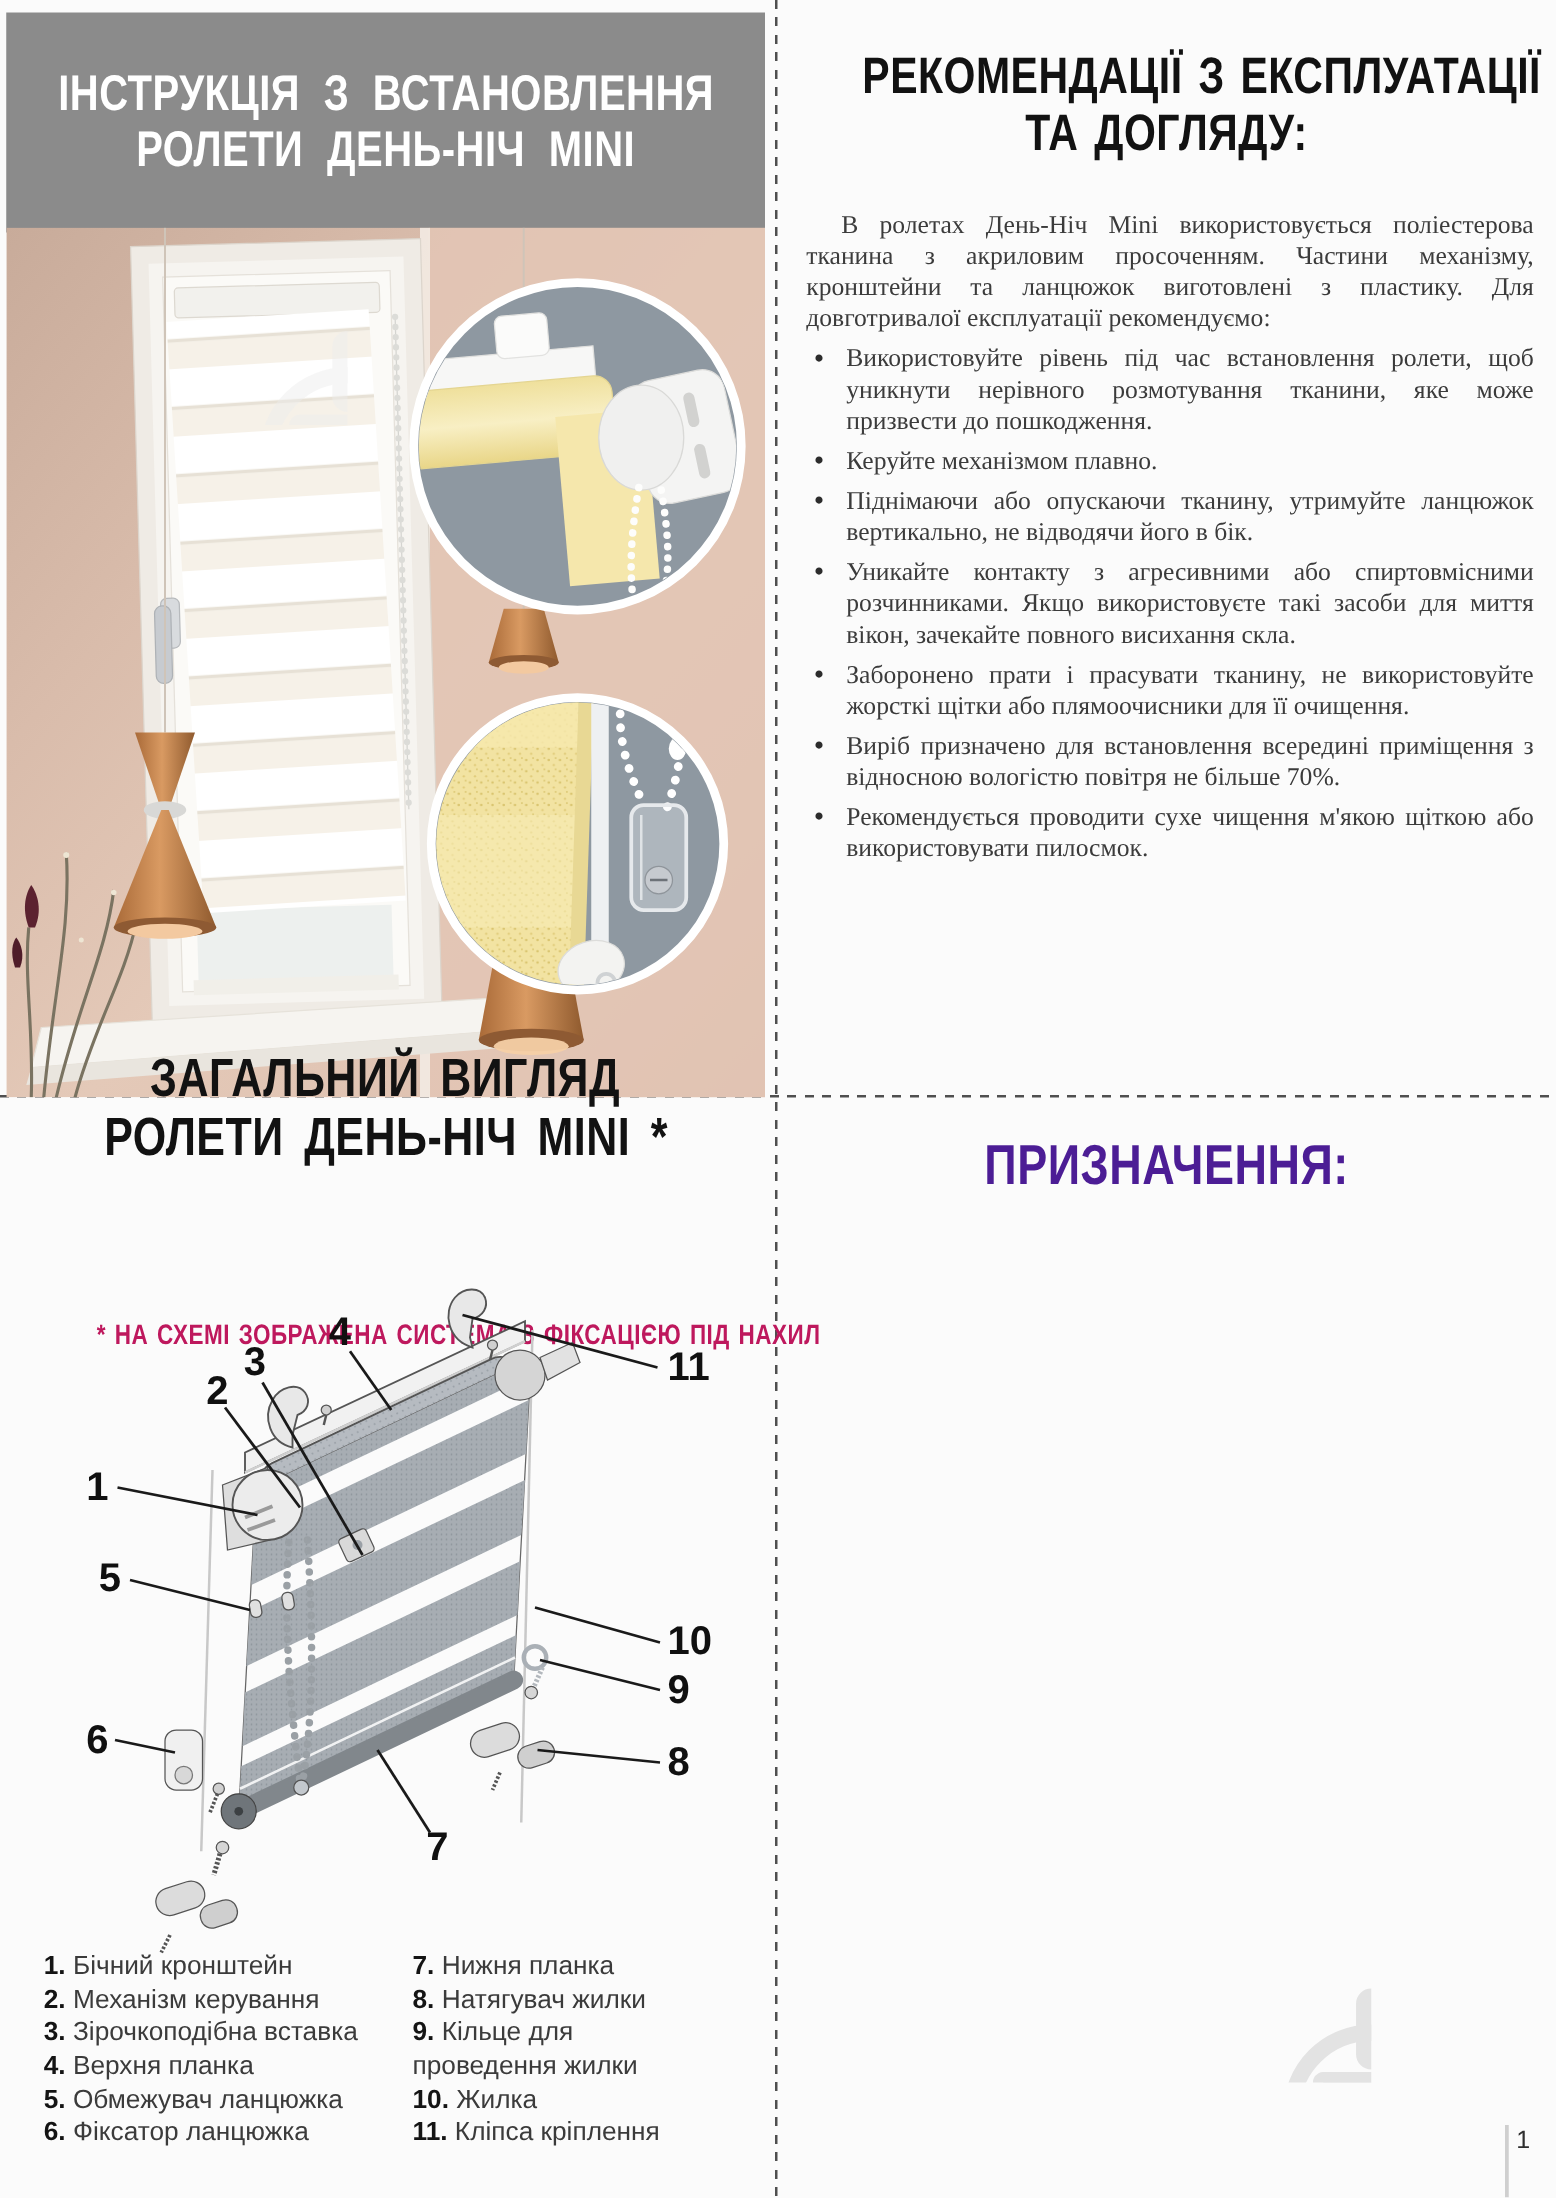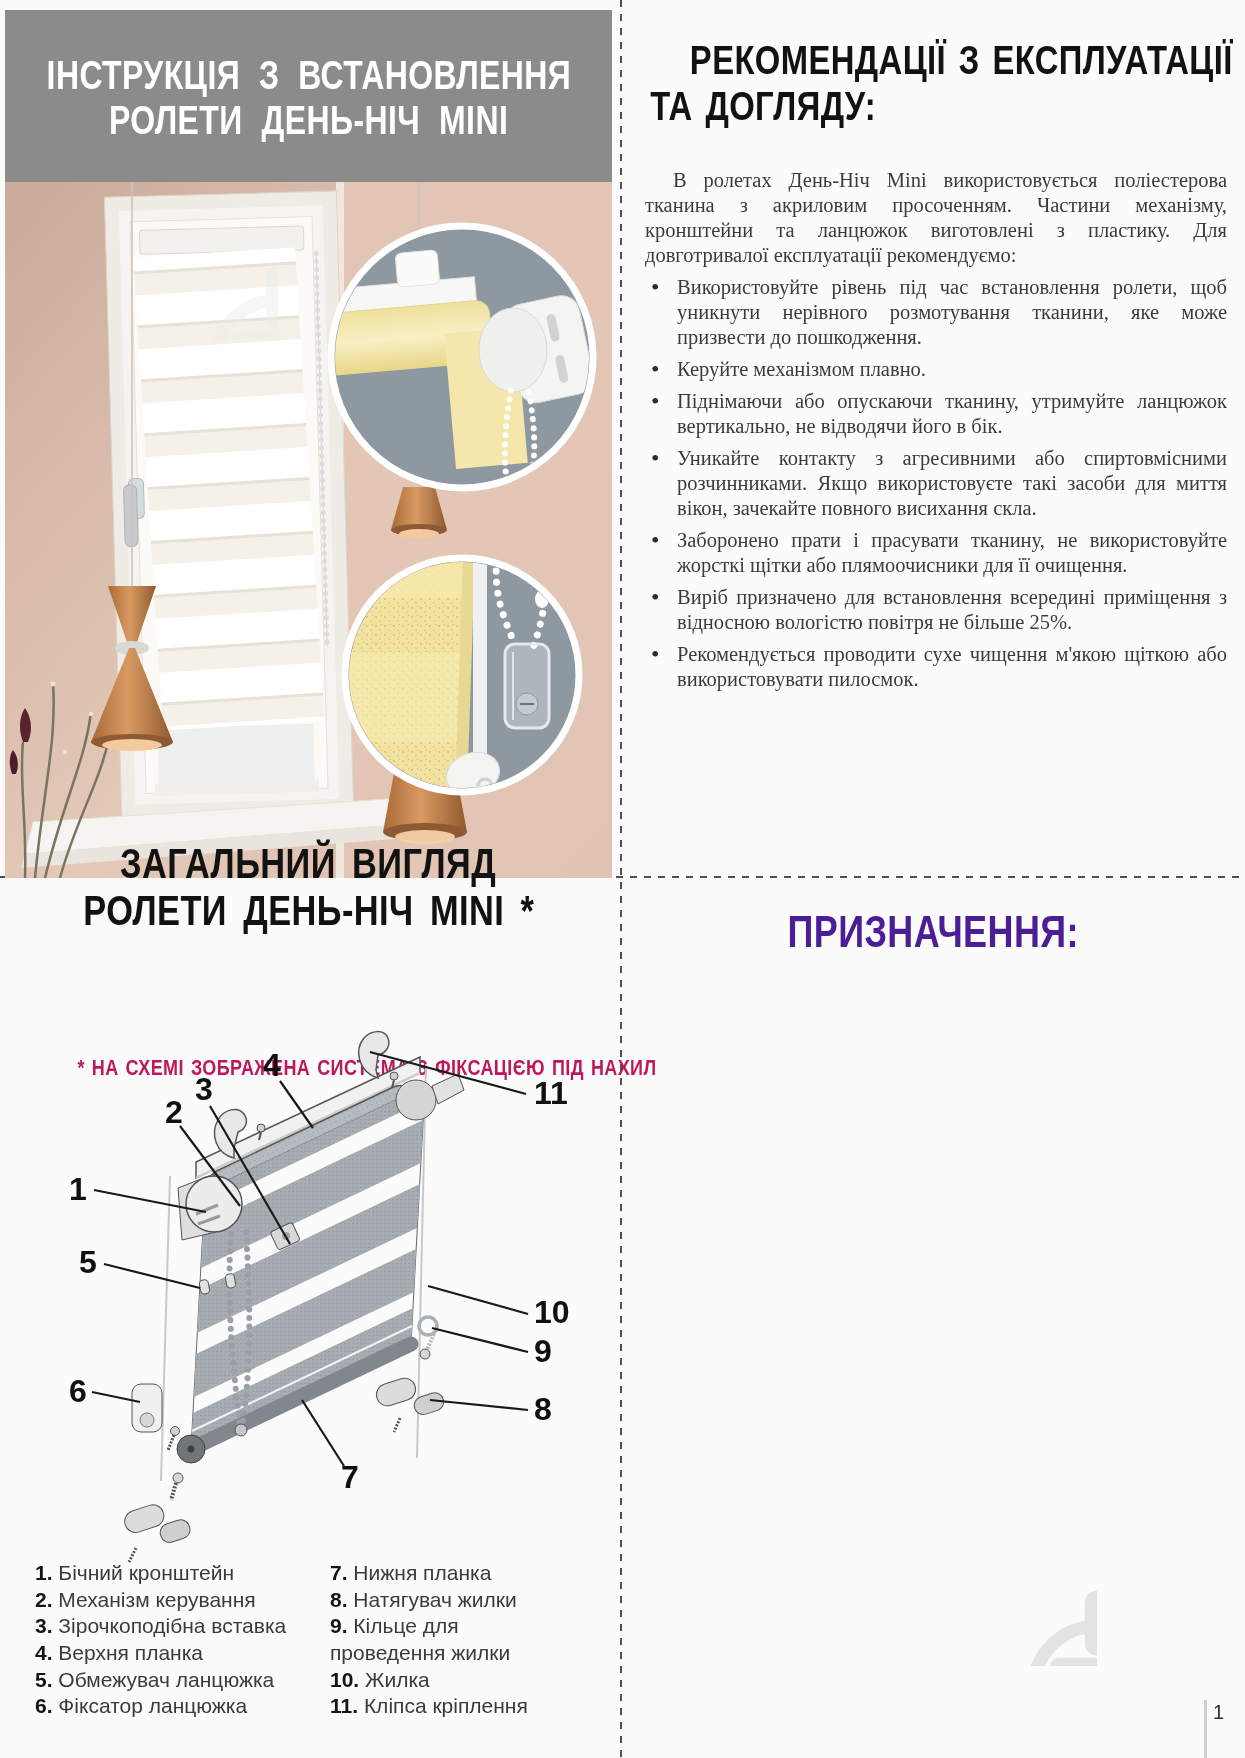--- a/index.html
+++ b/index.html
@@ -13,21 +13,21 @@
   .divider-v{position:absolute;left:620px;top:0;width:2px;height:1758px;
     background-image:repeating-linear-gradient(to bottom,#4f4f4f 0 7px,transparent 7px 14px);}
   .divider-h{position:absolute;left:0;top:876px;width:1245px;height:2px;
     background-image:repeating-linear-gradient(to right,#4f4f4f 0 7px,transparent 7px 14px);}
   
   .tl-header{position:absolute;left:5px;top:10px;width:607px;height:176px;background:#8b8b8b;
     display:flex;flex-direction:column;align-items:center;justify-content:center;color:#fff;}
   .tl-header .line{font-size:40px;line-height:1.12;word-spacing:12px;text-align:center;}
   .photo{position:absolute;left:5px;top:182px;width:607px;height:696px;overflow:hidden;}
   
-  .tr-title{position:absolute;left:622px;top:38px;width:623px;text-align:left;color:#121212;}
+  .tr-title{position:absolute;left:622px;top:38px;width:623px;text-align:center;color:#121212;}
   .tr-title .line{font-size:41px;line-height:1.12;word-spacing:4px;}
   .tr-body{position:absolute;left:645px;top:168px;width:582px;font-size:20.5px;line-height:1.22;
     text-align:justify;color:#3b3b3b;font-family:Liberation Serif, serif;}
   .tr-body p{margin:0 0 4px 0;text-indent:28px;}
   ul.bullets{list-style:none;margin:4px 0 0 0;padding:0;}
   ul.bullets li{position:relative;padding-left:32px;margin:7px 0;text-align:justify;}
   ul.bullets li::before{content:"\2022";position:absolute;left:6px;top:-2px;font-size:24px;color:#2c2c2c;}
   
   .bl-title{position:absolute;left:5px;top:840px;width:607px;text-align:center;color:#121212;}
   .bl-title .line{font-size:43px;line-height:1.1;word-spacing:8px;}
@@ -221,21 +221,21 @@
   <div class="line"><span class="cond">ТА ДОГЛЯДУ:</span></div>
 </div>
 <div class="tr-body">
   <p>В ролетах День-Ніч Mini використовується поліестерова тканина з акриловим просоченням. Частини механізму, кронштейни та ланцюжок виготовлені з пластику. Для довготривалої експлуатації рекомендуємо:</p>
   <ul class="bullets">
     <li>Використовуйте рівень під час встановлення ролети, щоб уникнути нерівного розмотування тканини, яке може призвести до пошкодження.</li>
     <li>Керуйте механізмом плавно.</li>
     <li>Піднімаючи або опускаючи тканину, утримуйте ланцюжок вертикально, не відводячи його в бік.</li>
     <li>Уникайте контакту з агресивними або спиртовмісними розчинниками. Якщо використовуєте такі засоби для миття вікон, зачекайте повного висихання скла.</li>
     <li>Заборонено прати і прасувати тканину, не використовуйте жорсткі щітки або плямоочисники для її очищення.</li>
-    <li>Виріб призначено для встановлення всередині приміщення з відносною вологістю повітря не більше 25%.</li>
+    <li>Виріб призначено для встановлення всередині приміщення з відносною вологістю повітря не більше 70%.</li>
     <li>Рекомендується проводити сухе чищення м'якою щіткою або використовувати пилосмок.</li>
   </ul>
 </div>
 
 <div class="bl-title">
   <div class="line"><span class="cond">ЗАГАЛЬНИЙ ВИГЛЯД</span></div>
   <div class="line"><span class="cond">РОЛЕТИ ДЕНЬ-НІЧ MINI *</span></div>
 </div>
 <div class="bl-sub">
   <span class="cond line">* НА СХЕМІ ЗОБРАЖЕНА СИСТЕМА З ФІКСАЦІЄЮ ПІД НАХИЛ</span>

